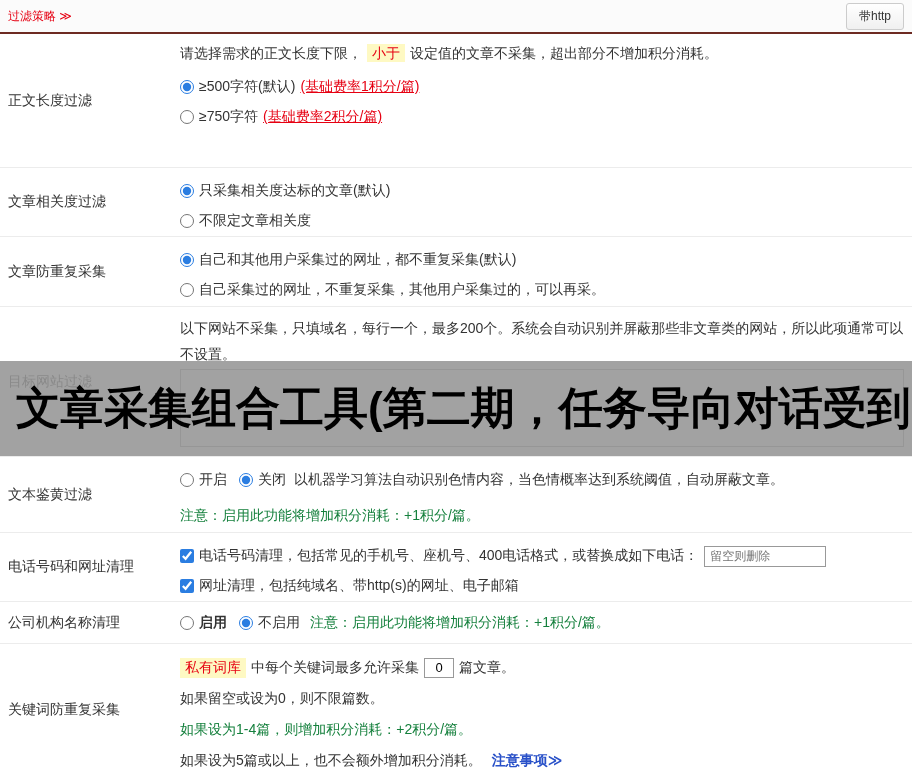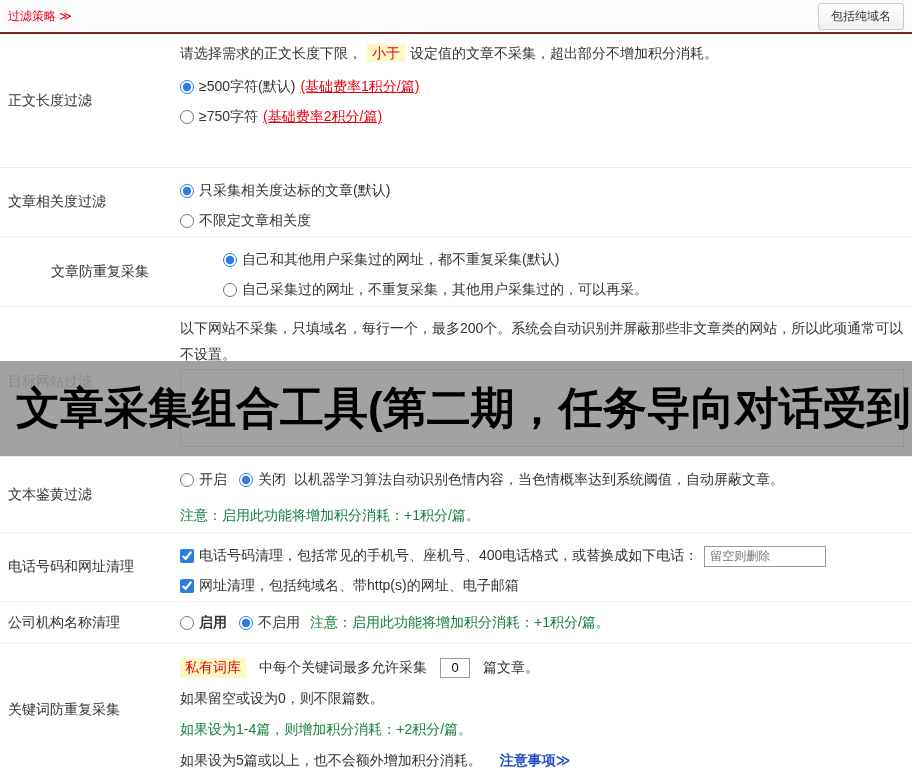--- a/index.html
+++ b/index.html
@@ -22,21 +22,21 @@
     background: linear-gradient(#ffffff, #f0f0f0);
     border: 1px solid #ccc; border-radius: 3px; cursor: pointer;
   }
 
   
   .row { display: flex; border-bottom: 1px solid #ececec; }
   .row-label { width: 176px; padding-left: 8px; display: flex; align-items: center; color: #333; flex-shrink: 0; }
   .row-content { flex: 1; padding: 8px 8px 0 4px; }
   .r1 { min-height: 134px; }
   .r2 { min-height: 67px; }
-  .r3 { min-height: 70px; padding-left: 43px; }
+  .r3 { min-height: 70px; }
   .r4 { min-height: 150px; }
   .r5 { min-height: 76px; }
   .r6 { min-height: 67px; }
   .r7 { min-height: 42px; }
   .r7 .row-content { display: flex; align-items: center; padding-top: 0; }
   .r8 { min-height: 129px; border-bottom: none; }
   .r8 .row-content { padding-top: 8px; }
 
   .opt { display: flex; align-items: center; height: 30px; }
   input[type="radio"], input[type="checkbox"] {
@@ -57,41 +57,41 @@
   .phone-input {
     width: 122px; height: 21px; border: 1px solid #999; padding: 0 5px;
     font-size: 12px; margin-left: 6px;
   }
   .num-input {
     width: 30px; height: 20px; border: 1px solid #999; text-align: center;
     font-size: 13px; margin: 0 5px;
   }
   .note { line-height: 24px; margin-top: 8px; }
   .inline-note { margin-left: 10px; }
-  .kline { display: flex; align-items: center; height: 31px; gap: 8px; }
+  .kline { display: flex; align-items: center; height: 31px; }
 
   
   .overlay {
     position: absolute; left: 0; top: 361px; width: 912px; height: 95px;
     background: rgba(149,149,149,0.88);
     display: flex; align-items: center; overflow: hidden; z-index: 10;
   }
   .overlay-text {
     font-size: 44px; font-weight: 700; color: #000;
     white-space: nowrap; padding-left: 16px;
   }
 </style>
 </head>
 <body>
 
 <div class="page">
 
   <div class="header">
     <span class="header-title">过滤策略 ≫</span>
-    <button class="save-btn">包括纯域名</button>
+    <button class="save-btn">带http</button>
   </div>
 
   <div class="row r1">
     <div class="row-label">正文长度过滤</div>
     <div class="row-content">
       <div class="intro"><span>请选择需求的正文长度下限，</span><span class="hl">小于</span><span>设定值的文章不采集，超出部分不增加积分消耗。</span></div>
       <div class="opt">
         <input type="radio" name="len" checked="" style="">
         <span>≥500字符(默认)</span>
         <a class="fee-link">(基础费率1积分/篇)</a>

